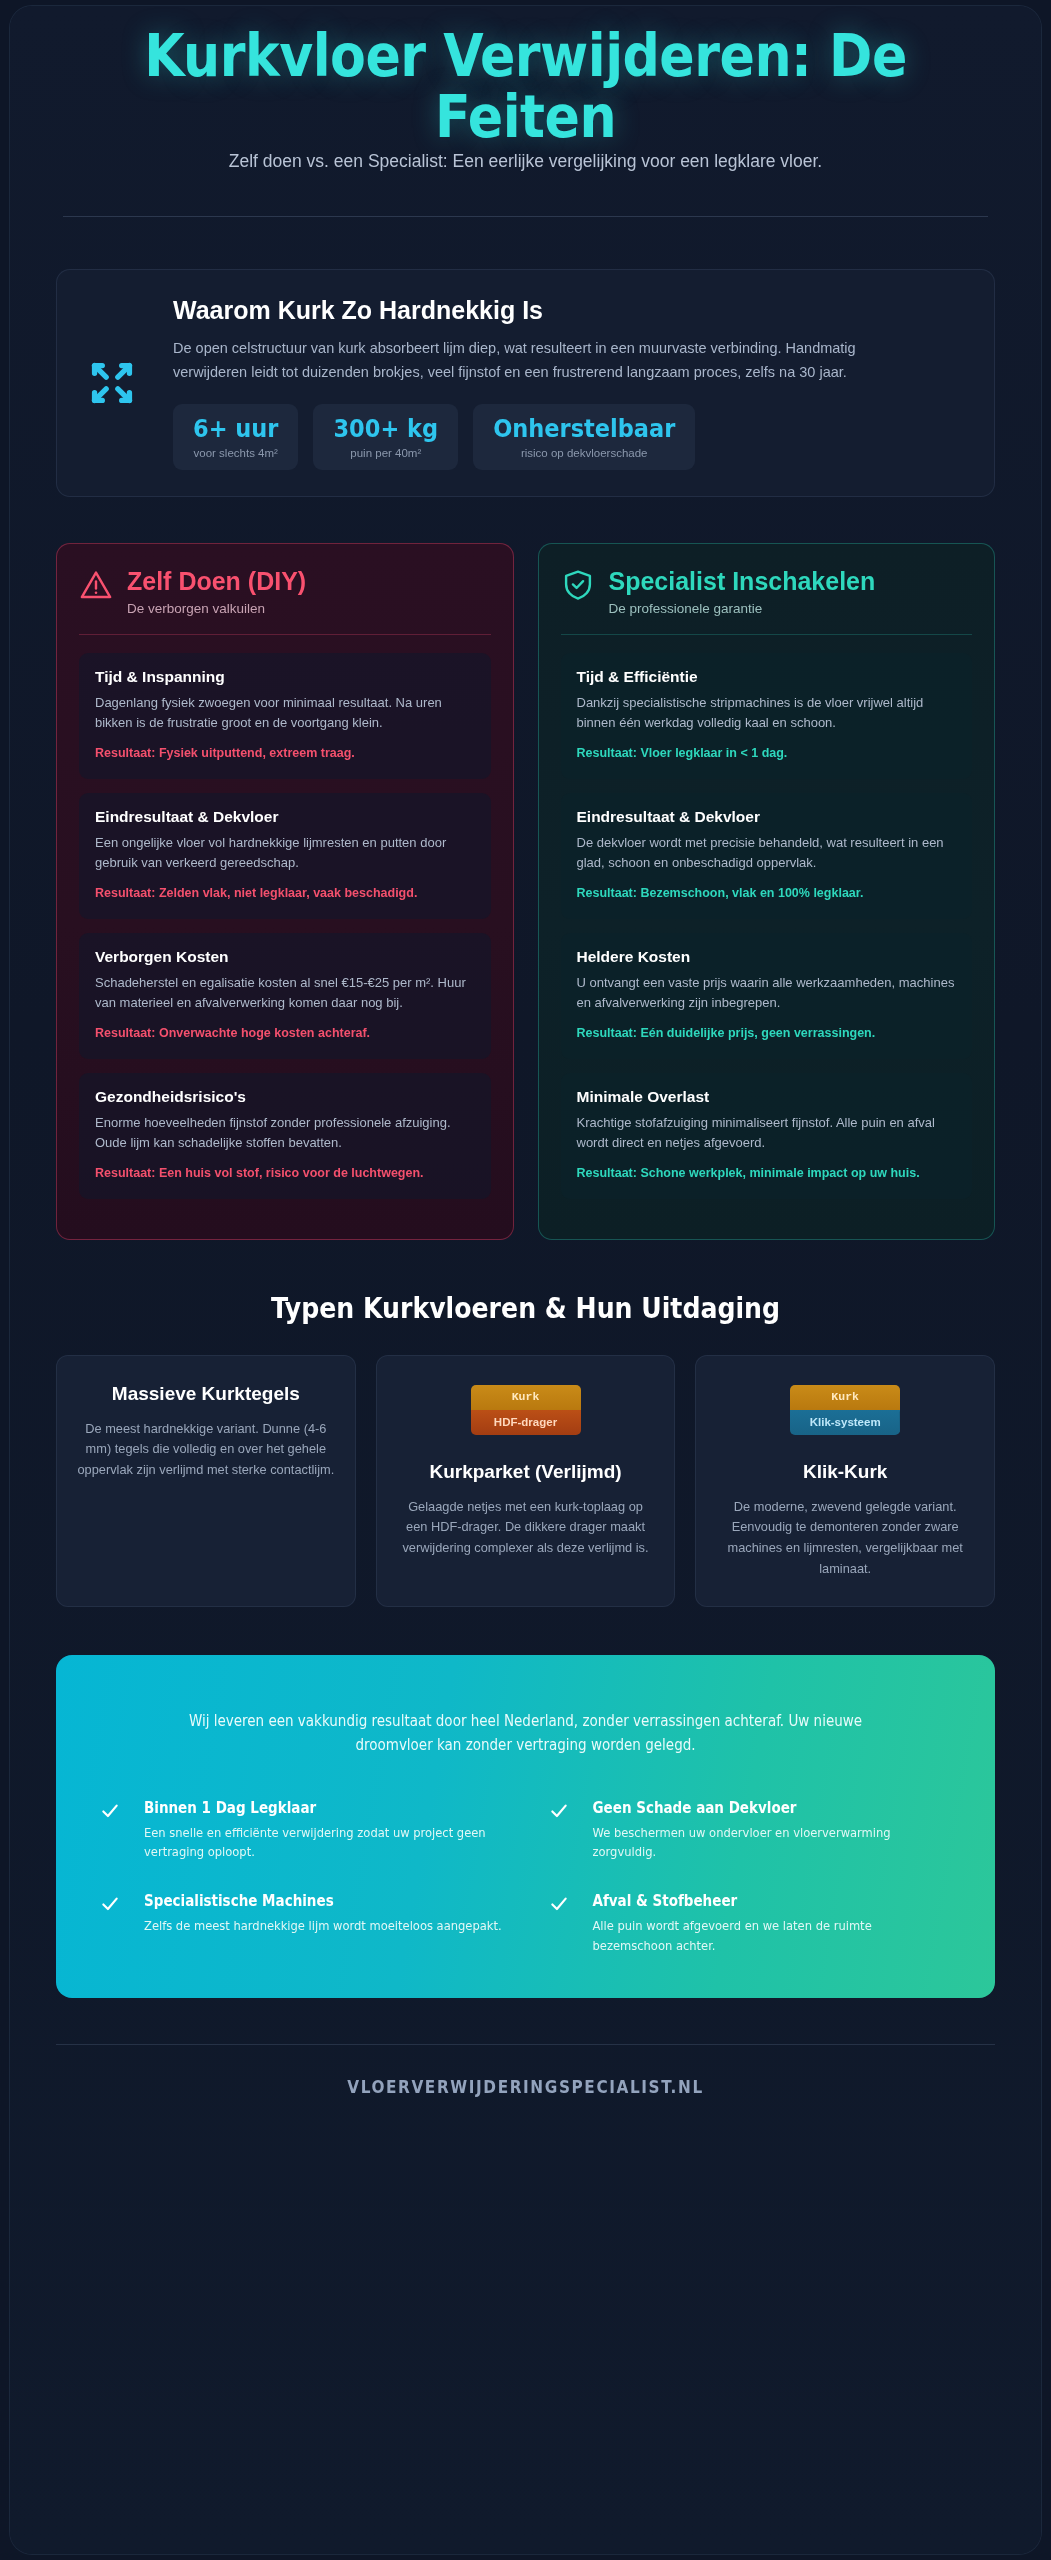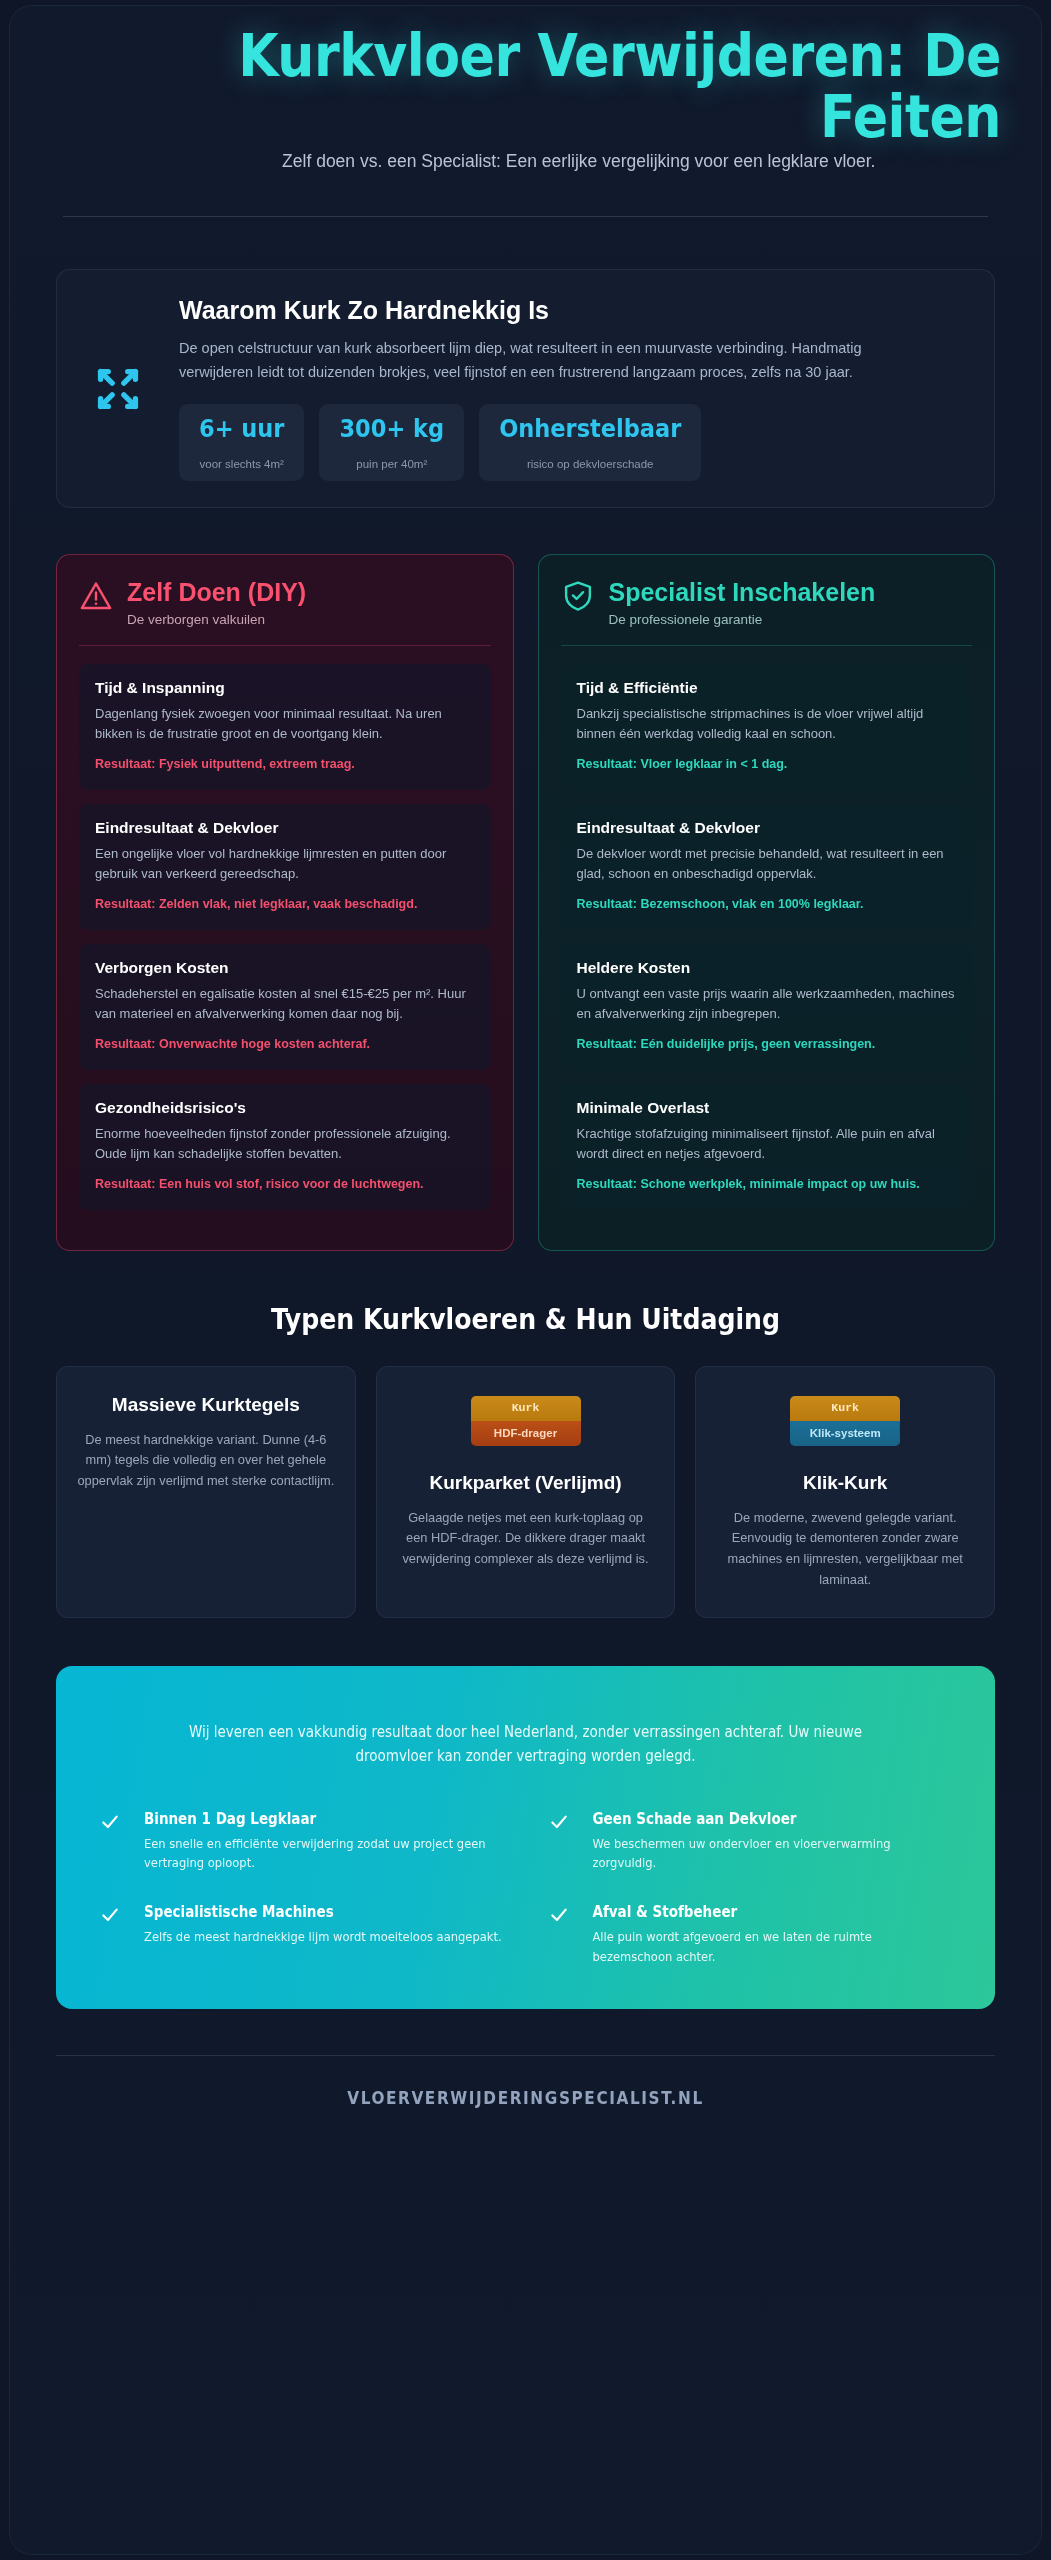--- a/index.html
+++ b/index.html
@@ -24,21 +24,21 @@
     left: 10px; top: 6px;
     width: 1031px;
     height: 2548px;
     border-radius: 22px;
     background: linear-gradient(180deg,#111a2d 0%, #0f1728 40%, #101a2c 100%);
     box-shadow: 0 0 0 1px rgba(90,120,160,.18);
     overflow: hidden;
   }
 
   
-  .hero { text-align: right; padding: 20px 40px 0 40px; }
+  .hero { text-align: center; padding: 20px 40px 0 40px; }
   .hero h1 {
     font-family: "DejaVu Sans Condensed", "Liberation Sans Narrow", "Liberation Sans", sans-serif;
     font-size: 58px;
     line-height: 1.05;
     font-weight: 700;
     color: #35e4dd;
     letter-spacing: -.5px;
     text-shadow: 0 0 26px rgba(45,212,211,.35);
   }
   .hero p {
@@ -54,21 +54,21 @@
     height: 1px;
     background: rgba(140,165,200,.22);
   }
 
   
   .why {
     margin: 52px 46px 0 46px;
     background: #141d30;
     border: 1px solid rgba(120,150,190,.14);
     border-radius: 14px;
-    padding: 26px 28px 26px 22px;
+    padding: 26px 28px 26px 16px;
     display: flex;
     gap: 22px;
     align-items: center;
   }
   .why-icon { flex: 0 0 78px; display:flex; align-items:center; justify-content:center; }
   .why-body { flex: 1; }
   .why-body h2 {
     font-size: 25px; font-weight: 700; color: #ffffff; margin-bottom: 12px;
   }
   .why-body .desc {
@@ -79,21 +79,21 @@
     background: #1d283d;
     border-radius: 9px;
     padding: 12px 20px 11px 20px;
     text-align: center;
     min-width: 115px;
   }
   .stat .v {
     font-family: "DejaVu Sans Condensed", "Liberation Sans Narrow", "Liberation Sans", sans-serif;
     font-size: 25px; font-weight: 700; color: #2ec5ee; line-height: 1.05;
   }
-  .stat .l { font-size: 11.5px; color: #8b98ad; margin-top: 16px; }
+  .stat .l { font-size: 11.5px; color: #8b98ad; margin-top: 5px; }
 
   
   .compare {
     display: flex; gap: 24px;
     margin: 46px 46px 0 46px;
     align-items: flex-start;
   }
   .col { border-radius: 14px; padding: 24px 22px 26px 22px; }
   .col-diy {
     flex: 1 1 0;

